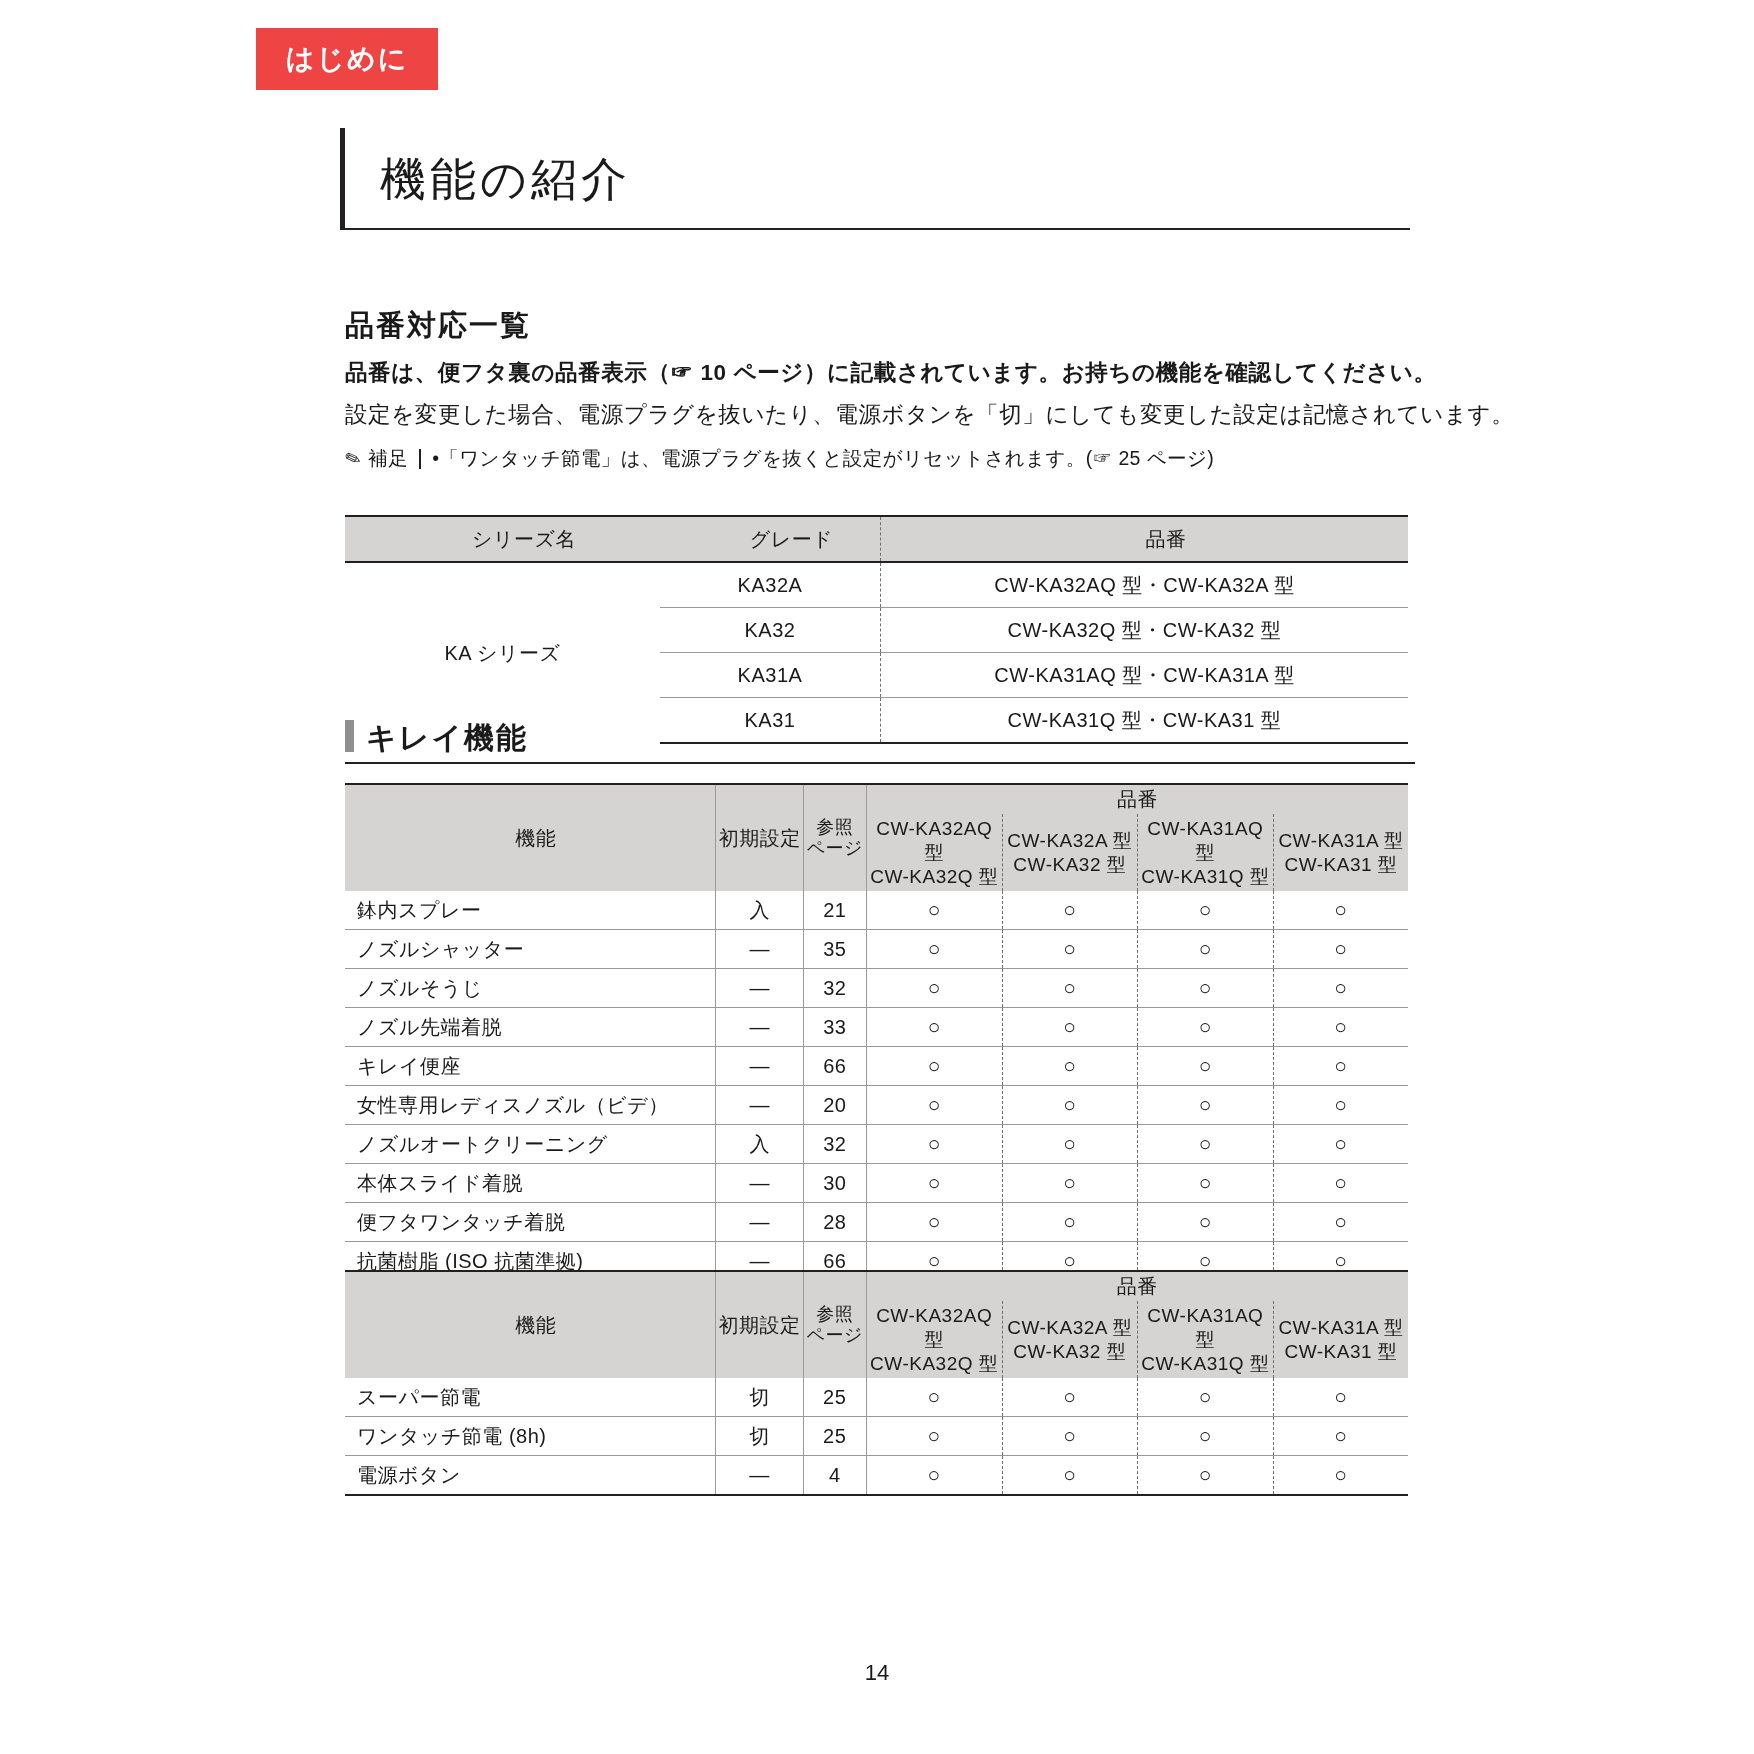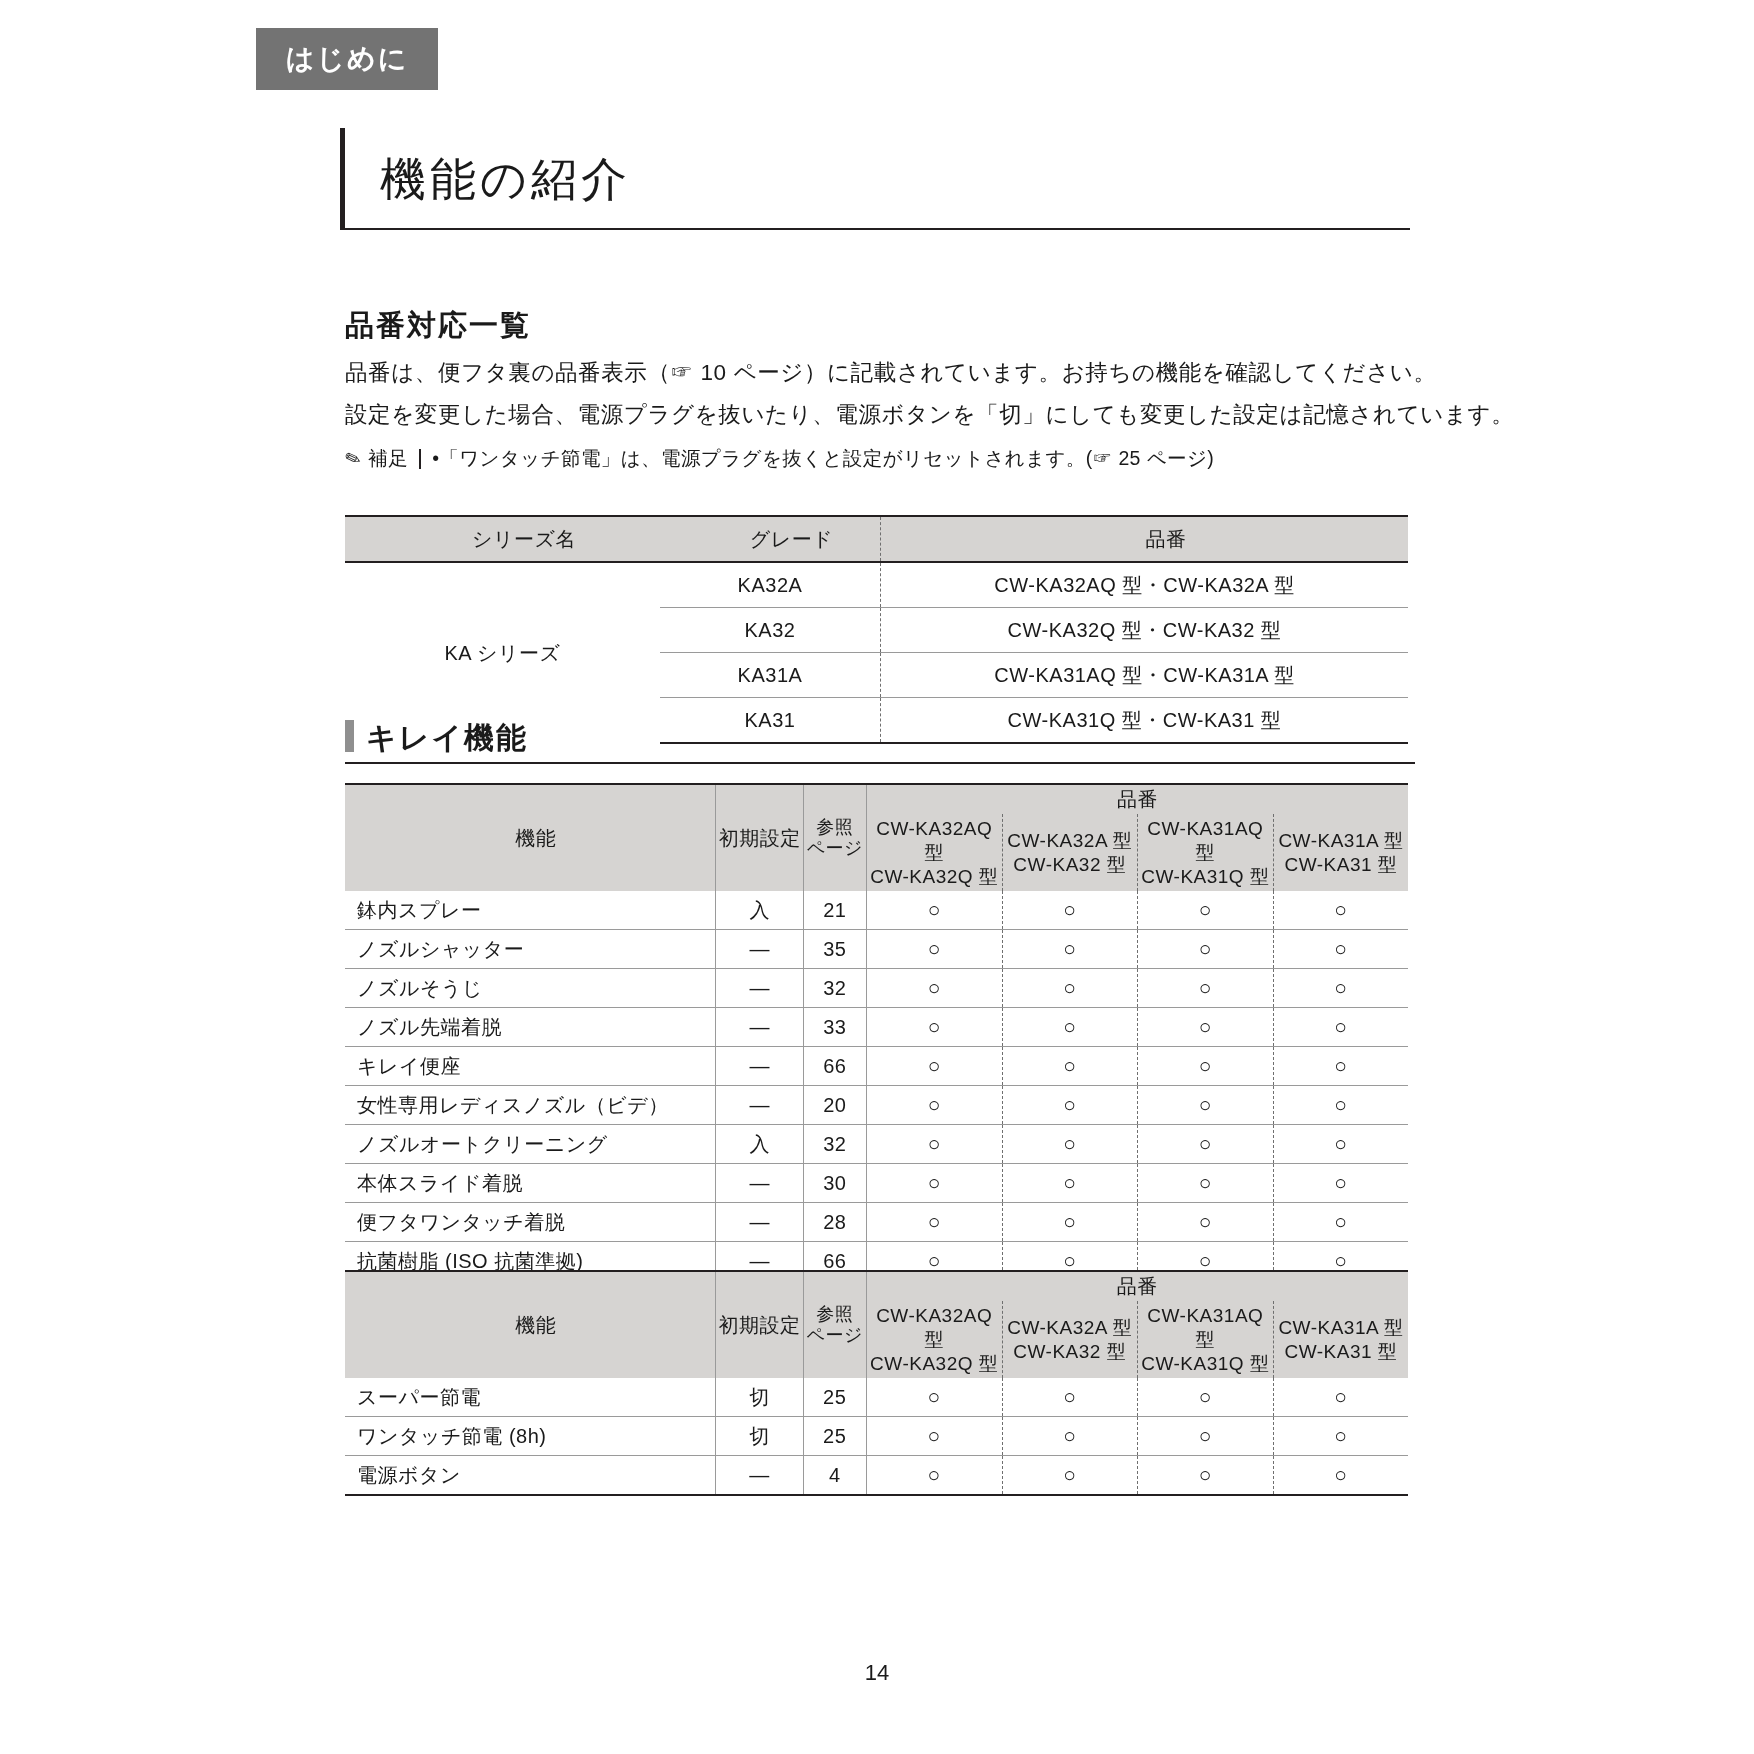--- a/index.html
+++ b/index.html
@@ -22,21 +22,21 @@
     box-sizing: border-box;
   }
 
   
   .chapter-tab {
     position: absolute;
     left: 256px;
     top: 28px;
     width: 182px;
     height: 62px;
-    background: #737373;
+    background: #ef4444;
     color: #ffffff;
     font-size: 28px;
     font-weight: bold;
     letter-spacing: 2px;
     display: flex;
     align-items: center;
     justify-content: center;
   }
 
   
@@ -205,21 +205,21 @@
   <div class="chapter-tab">はじめに</div>
 
   <div class="title-wrap">
     <div class="bar"></div>
     <div class="title-text">機能の紹介</div>
     <div class="title-rule"></div>
   </div>
 
   <div class="sec-heading" style="left:345px; top:306px;">品番対応一覧</div>
 
-  <div class="para" style="left:345px; top:356px;">品番は、便フタ裏の品番表示（☞ 10 ページ）に記載されています。お持ちの機能を確認してください。</div>
+  <div class="para" style="left:345px; top:356px;font-weight:bold;">品番は、便フタ裏の品番表示（☞ 10 ページ）に記載されています。お持ちの機能を確認してください。</div>
   <div class="para" style="left:345px; top:390px;margin-top:8px;">設定を変更した場合、電源プラグを抜いたり、電源ボタンを「切」にしても変更した設定は記憶されています。</div>
 
   <div class="note">
     <span class="pen">✎</span>
     <span>補足</span>
     <span class="divider"></span>
     <span>•「ワンタッチ節電」は、電源プラグを抜くと設定がリセットされます。(☞ 25 ページ)</span>
   </div>
 
   <table id="model-table">

